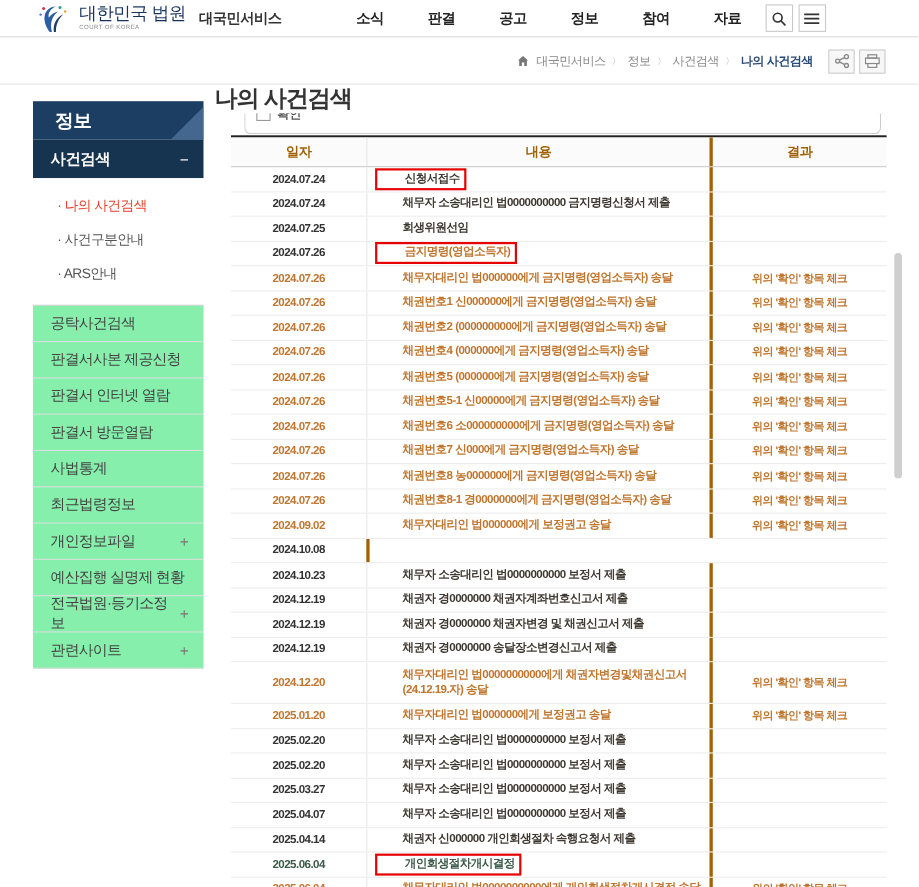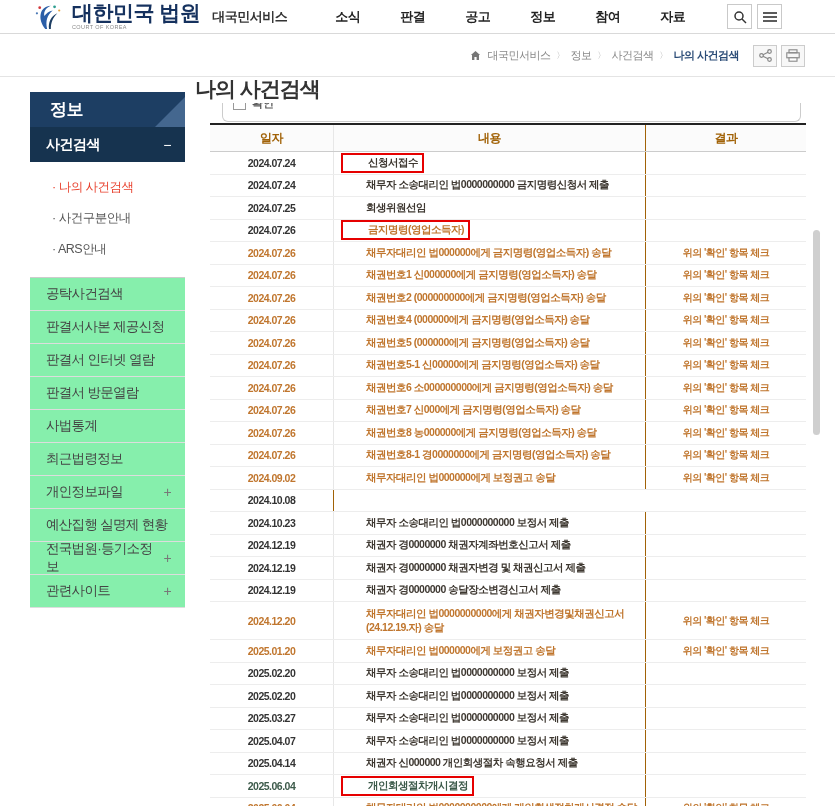--- a/index.html
+++ b/index.html
@@ -5,26 +5,26 @@
   * { margin:0; padding:0; box-sizing:border-box; }
   html,body { width:835px; height:806px; overflow:hidden; background:#fff;
               font-family:"Liberation Sans","DejaVu Sans",sans-serif; }
 
   
   .topbar { position:absolute; left:0; top:0; width:835px; height:34px;
             border-bottom:1px solid #d9d9d9; display:flex; align-items:center; }
   .logo-group { display:flex; align-items:center; margin-left:34px; }
   .logo-mark { width:30px; height:26px; margin-right:8px; }
   .logo-text { line-height:1; }
-  .logo-title { font-size:21px; font-weight:bold; color:#15315e; letter-spacing:-0.5px; }
+  .logo-title { font-size:16px; font-weight:normal; color:#15315e; letter-spacing:-0.5px; }
   .logo-sub { font-size:5.5px; color:#8a8a8a; letter-spacing:0.4px; margin-top:2px; }
   .logo-service { font-size:13px; font-weight:bold; color:#333; margin-left:12px; letter-spacing:-0.5px; }
   .main-nav { display:flex; margin-left:28px; }
   .nav-item { font-size:13px; font-weight:bold; color:#222; text-decoration:none;
-              width:65px; text-align:center; letter-spacing:-0.5px; cursor:pointer; }
+              width:65px; text-align:right; letter-spacing:-0.5px; cursor:pointer; }
   .top-icons { margin-left:22px; display:flex; gap:5px; }
   .icon-btn { width:25px; height:25px; border:1px solid #c9c9c9; background:#fff;
               display:flex; align-items:center; justify-content:center; cursor:pointer; }
 
   
   .bcrow { position:absolute; left:0; top:35px; width:835px; height:42px;
            border-bottom:1px solid #e4e4e4; display:flex; align-items:center; justify-content:flex-end;
            padding-right:30px; }
   .breadcrumb { display:flex; align-items:center; gap:6px; margin-right:14px; }
   .bc-home { width:11px; height:11px; }
@@ -64,21 +64,21 @@
   .clip-inner { display:flex; align-items:center; gap:6px; padding-left:10px; margin-top:-7px; }
   .cb { width:13px; height:13px; border:1px solid #999; background:#fff; display:inline-block; cursor:pointer; }
   .cb-label { font-size:11px; color:#555; font-weight:bold; }
 
   .grid { position:absolute; left:15px; top:48px; width:596px; border-top:2px solid #222; }
   .thead { display:flex; height:27px; border-bottom:1px solid #ccc; background:#fbfbfb; }
   .th { font-size:12px; font-weight:bold; color:#a16207; display:flex; align-items:center;
         justify-content:center; letter-spacing:-0.5px; }
   .th.c1, .td.c1 { width:123px; }
   .th.c2, .td.c2 { width:312px; border-left:1px solid #e7e7e7; }
-  .th.c3, .td.c3 { width:161px; border-left:1px solid #a16207; }
+  .th.c3, .td.c3 { width:161px; border-left:3px solid #a16207; }
   .trow { display:flex; height:22.5px; border-bottom:1px solid #ededed; }
   .trow.tall { height:38px; }
   .td { display:flex; align-items:center; font-size:10.5px; font-weight:bold; letter-spacing:-0.5px; }
   .td.c1 { justify-content:center; }
   .td.c2 { padding-left:7px; padding-right:6px; }
   .td.c3 { justify-content:center; text-align:center; font-size:10px; color:#c0762e; }
   .tone-dark { color:#3e3831; }
   .c1.tone-dark { color:#333; }
   .tone-orange { color:#c0762e; }
   .tone-green { color:#3c5a4a; }

